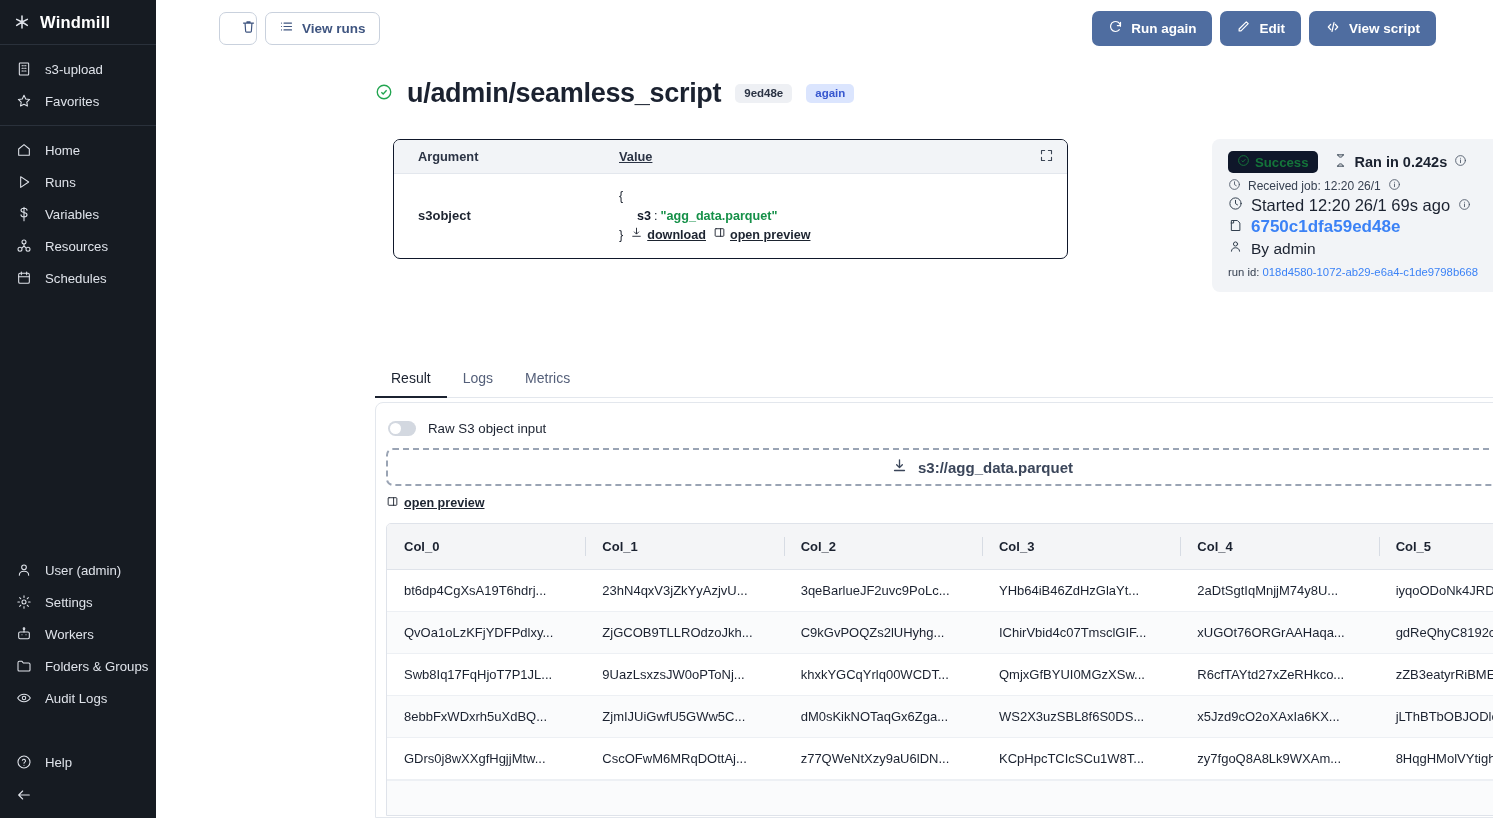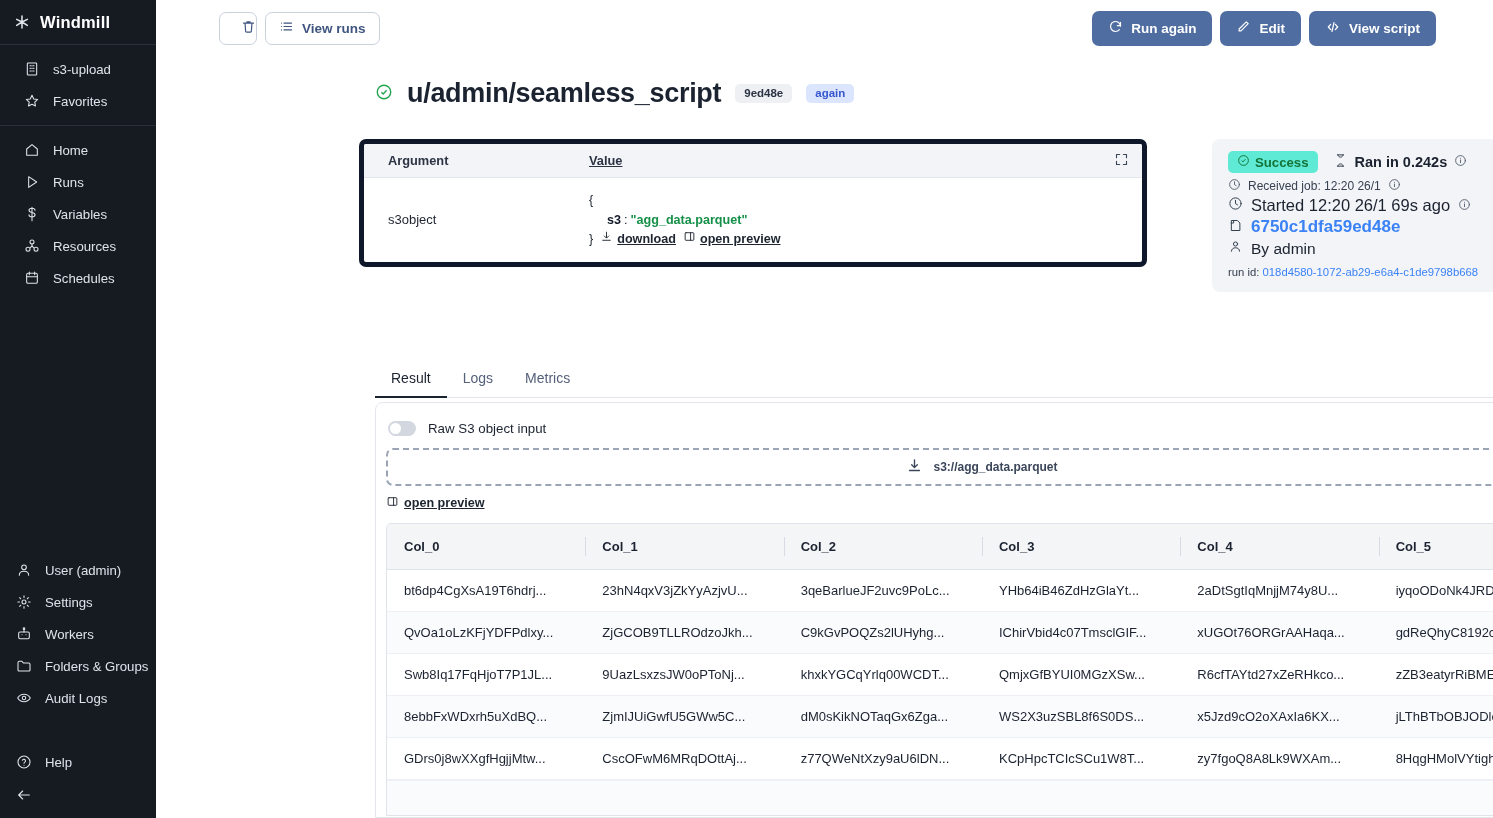--- a/index.html
+++ b/index.html
@@ -18,21 +18,21 @@
     color: #e6e9ef;
     display: flex; flex-direction: column;
     position: relative;
   }
   .brand {
     height: 44px; display: flex; align-items: center; gap: 10px;
     padding: 0 14px;
   }
   .brand-name { font-size: 16.5px; font-weight: 700; letter-spacing: .2px; color:#fff; }
   .sb-divider { height:1px; background:#2a313b; margin:0; }
-  .nav-group { padding: 8px 8px; }
+  .nav-group { padding: 8px 0; }
   .nav-item {
     height: 32px; display: flex; align-items: center; gap: 13px;
     padding: 0 16px; font-size: 13.2px; color: #dfe3ea; cursor: pointer;
     white-space: nowrap;
   }
   .nav-ico { width: 16px; height: 16px; flex:0 0 16px; display:flex; align-items:center; justify-content:center; }
   .nav-ico svg { width: 16px; height: 16px; stroke: #dfe3ea; fill: none; stroke-width: 1.6; stroke-linecap: round; stroke-linejoin: round; }
   .sb-spacer { flex: 1 1 auto; }
   .sb-bottom { padding-bottom: 6px; }
   .back-row { height: 34px; display:flex; align-items:center; padding: 0 16px; cursor:pointer; }
@@ -74,58 +74,58 @@
   .page-title { font-size: 27px; font-weight: 700; color: #1b2230; letter-spacing: -.3px; }
   .chip {
     font-size: 11.5px; font-weight: 700; border-radius: 5px; padding: 4px 9px;
     line-height: 1;
   }
   .chip-hash { background: #eef0f4; color: #2b3344; }
   .chip-kind { background: #dbe5fe; color: #3757cf; }
 
   
   .arg-panel {
-    position: absolute; left: 203px; top: 139px; width: 788px;
-    border: 5px solid #0f172a; border-radius: 7px; overflow: hidden;
+    position: absolute; left: 237px; top: 139px; width: 675px;
+    border: 1px solid #0f172a; border-radius: 7px; overflow: hidden;
     background: #fff;
   }
   .arg-head {
     height: 34px; background: #f2f4f7; border-bottom: 1px solid #e3e7ed;
     display: flex; align-items: center; position: relative;
     font-size: 12.8px; font-weight: 700; color: #2b3344;
   }
   .arg-head .c1 { width: 225px; padding-left: 24px; }
   .arg-head .c2 { flex: 1 1 auto; text-decoration: underline; }
   .expand-btn { position: absolute; right: 10px; top: 6px; width: 22px; height: 22px;
     display:flex;align-items:center;justify-content:center;cursor:pointer; }
   .expand-btn svg { width: 15px; height: 15px; stroke: #3c4656; fill:none; stroke-width: 1.8; stroke-linecap: round; stroke-linejoin: round; }
   .arg-body { display: flex; min-height: 76px; }
   .arg-key { width: 225px; padding-left: 24px; display:flex; align-items:center;
-    font-size: 13px; color: #1d2430; }
+    font-size: 13px; color: #1d2430; font-weight: bold; }
   .arg-val { flex: 1 1 auto; padding: 13px 0 12px 0; font-size: 12.6px; color: #1d2430;
     font-family: "Liberation Sans", sans-serif; line-height: 1.55; }
   .arg-val .brace { display: block; }
   .arg-kv { padding-left: 18px; }
   .arg-k { font-weight: 700; color:#111827; }
   .arg-colon { color:#111827; padding: 0 3px; }
   .arg-str { color: #159048; font-weight: 700; }
   .arg-last { display: flex; align-items: center; gap: 7px; }
   .linklet { display:inline-flex; align-items:flex-start; gap: 4px; cursor: pointer;
     color: #1d2430; text-decoration: underline; font-size: 12.6px; font-weight: 600; }
   .linklet svg { width: 13px; height: 13px; stroke: #1d2430; fill:none; stroke-width:1.7; stroke-linecap:round; stroke-linejoin:round; }
 
   
   .status-card {
     position: absolute; left: 1056px; top: 139px; width: 380px;
     background: #f2f4f7; border-radius: 8px; padding: 12px 16px 14px 16px;
   }
   .st-row { display: flex; align-items: center; gap: 7px; margin-bottom: 2px; }
   .badge-success {
     display:inline-flex; align-items:center; gap:5px;
-    background: #5eead4; color: #14743a; font-size: 13.2px; font-weight: 700;
+    background: #0f172a; color: #14743a; font-size: 13.2px; font-weight: 700;
     border-radius: 5px; padding: 3px 9px;
   }
   .badge-success svg { width: 13px; height:13px; stroke:#14743a; fill:none; stroke-width:1.8; }
   .st-ran { display:flex; align-items:center; gap:7px; font-size: 14.5px; font-weight: 700; color:#1b2230; margin-left: 8px;}
   .ico-xs svg { width: 13px; height: 13px; stroke:#4a5565; fill:none; stroke-width:1.6; stroke-linecap:round; stroke-linejoin:round; }
   .ico-sm svg { width: 15px; height: 15px; stroke:#33404f; fill:none; stroke-width:1.6; stroke-linecap:round; stroke-linejoin:round; }
   .st-small { font-size: 12px; color: #374151; display:flex; align-items:center; gap:7px; margin: 5px 0 2px; }
   .st-big { font-size: 16.5px; color: #1b2230; display:flex; align-items:center; gap:8px; margin: 2px 0; }
   .st-link { font-size: 17px; color: #3b82f6; font-weight: 700; cursor: pointer; }
   .st-by { font-size: 15.5px; color:#1b2230; display:flex; align-items:center; gap:8px; margin-top:1px;}
@@ -157,21 +157,21 @@
   }
   .toggle .knob { position:absolute; left:2px; top:2px; width:11px;height:11px;border-radius:50%;background:#fff; }
   .toggle-label { font-size: 13.3px; color: #1b2230; }
 
   .dropzone {
     margin: 12px 10px 0 10px; height: 38px;
     border: 2px dashed #9aa4b4; border-radius: 7px;
     display: flex; align-items: center; justify-content: center; gap: 10px;
     cursor: pointer;
   }
-  .dropzone .dz-label { font-size: 12px; font-weight: 700; color: #3b465a; }
+  .dropzone .dz-label { font-size: 15px; font-weight: 700; color: #3b465a; }
   .dropzone svg { width: 17px; height: 17px; stroke:#3b465a; fill:none; stroke-width:1.9; stroke-linecap:round; stroke-linejoin:round; }
 
   .preview-link { margin: 9px 0 0 10px; display:inline-flex; align-items:center; gap:5px; }
 
   
   .tbl-wrap {
     margin: 11px 10px 0 10px; border: 1px solid #dfe3ea; border-radius: 5px 5px 0 0;
     overflow: hidden; position: relative; height: 293px; background:#fff;
   }
   table.grid { width: 100%; border-collapse: collapse; table-layout: fixed; }

